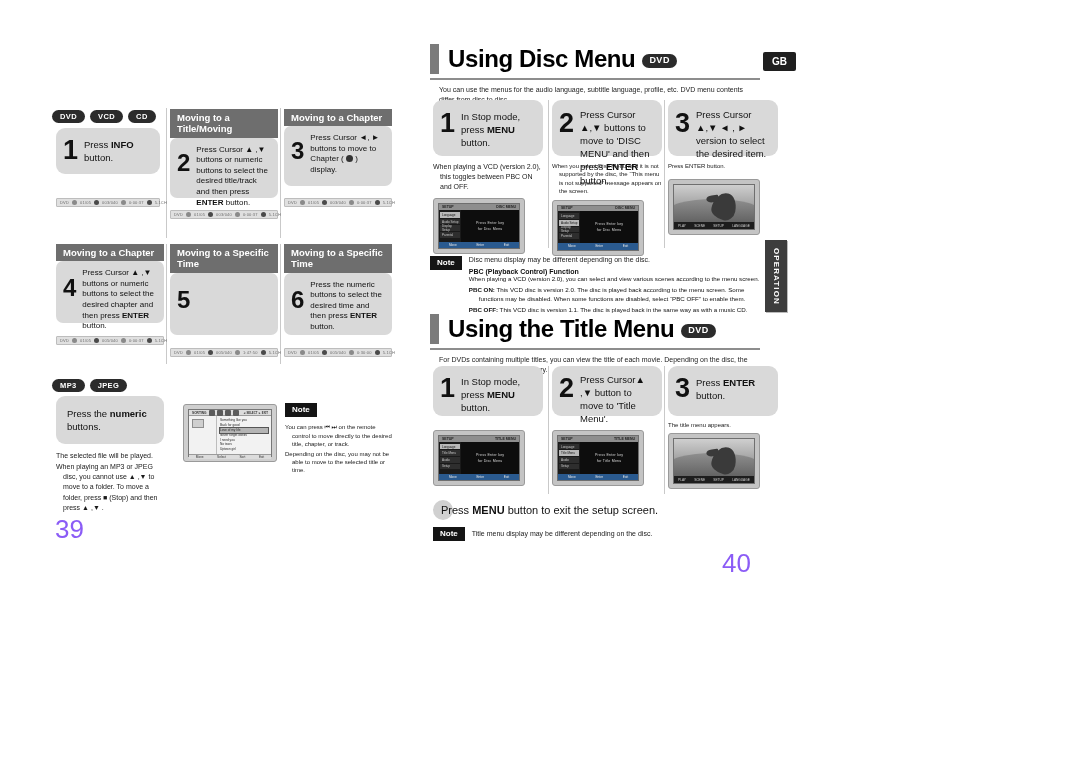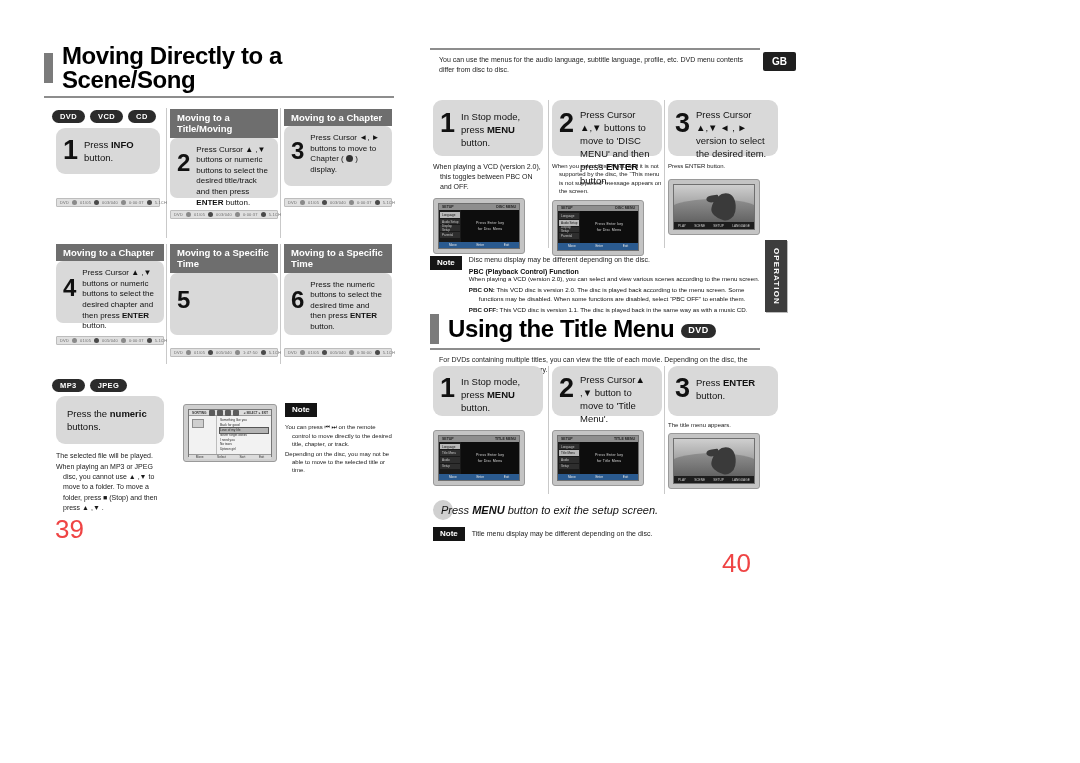--- a/index.html
+++ b/index.html
@@ -107,42 +107,35 @@
   .mp3-r div.sel{background:#b4b4b4;outline:1px solid #555;}
   .mp3-ft{height:15%;background:#dcdcdc;border-top:1px solid #9b9b9b;display:flex;
      align-items:center;justify-content:space-around;}
   .mp3-ft span{font-size:3.2px;color:#333;}
 
   
   .optab{position:absolute;background:#3d3d3d;color:#fff;writing-mode:vertical-rl;
      font-size:8px;font-weight:bold;letter-spacing:1.1px;display:flex;align-items:center;
      justify-content:center;box-shadow:1px 1px 0 #bbb;}
 
-  .pagenum{position:absolute;font-size:26px;color:#ef4444;font-family:"Liberation Sans",sans-serif;}
+  .pagenum{position:absolute;font-size:26px;color:#8b5cf6;font-family:"Liberation Sans",sans-serif;}
 
   .exitline{display:flex;align-items:center;gap:0;}
   .exitdot{width:20px;height:20px;border-radius:50%;background:#d0d0d0;flex:none;margin-right:-12px;}
-  .exittxt{font-size:11px;color:#111;position:relative;font-style:italic;}
+  .exittxt{font-size:11px;color:#111;position:relative;}
 </style>
 </head>
 <body>
 
 <div class="page">
 
   <div class="gb-badge" style="left:763px;top:52px;">GB</div>
 
   <div class="optab" style="left:765px;top:240px;width:22px;height:72px;">OPERATION</div>
 
-  <div class="col" style="left:44px;top:44px;width:350px;">
-    <div class="section-title">
-      <div class="title-bar"></div>
-      <div class="title-text">Moving Directly to a Scene/Song</div>
-    </div>
-    <div class="hr-thin" style="margin-left:0;"></div>
-  </div>
 
   <div class="pills" style="position:absolute;left:52px;top:110px;">
     <div class="pill">DVD</div>
     <div class="pill">VCD</div>
     <div class="pill">CD</div>
   </div>
 
   <div class="vsep" style="left:166px;top:108px;height:130px;"></div>
   <div class="vsep" style="left:280px;top:108px;height:130px;"></div>
   <div class="vsep" style="left:166px;top:244px;height:120px;"></div>
@@ -312,20 +305,26 @@
     <div class="note-badge">Note</div>
     <div class="bul tiny" style="margin-top:6px;">
       <div>You can press ⏮ ⏭ on the remote control to move directly to the desired title, chapter, or track.</div>
       <div>Depending on the disc, you may not be able to move to the selected title or time.</div>
     </div>
   </div>
 
   <div class="pagenum" style="left:55px;top:514px;">39</div>
 
   <div class="col" style="left:430px;top:44px;width:330px;">
+    <div class="section-title">
+      <div class="title-bar"></div>
+      <div class="title-text">
+        <span>Using Disc Menu</span><span class="disc-badge">DVD</span>
+      </div>
+    </div>
     <div class="hr-thin"></div>
     <div class="subintro" style="margin-left:9px;">You can use the menus for the audio language, subtitle language, profile, etc. DVD menu contents differ from disc to disc.</div>
   </div>
 
   <div class="vsep" style="left:548px;top:100px;height:148px;"></div>
   <div class="vsep" style="left:664px;top:100px;height:148px;"></div>
 
   <div class="col" style="left:433px;top:100px;width:110px;">
     <div class="bubble" style="height:56px;border-radius:9px;">
       <div class="stepnum" style="padding-top:6px;">1</div>

